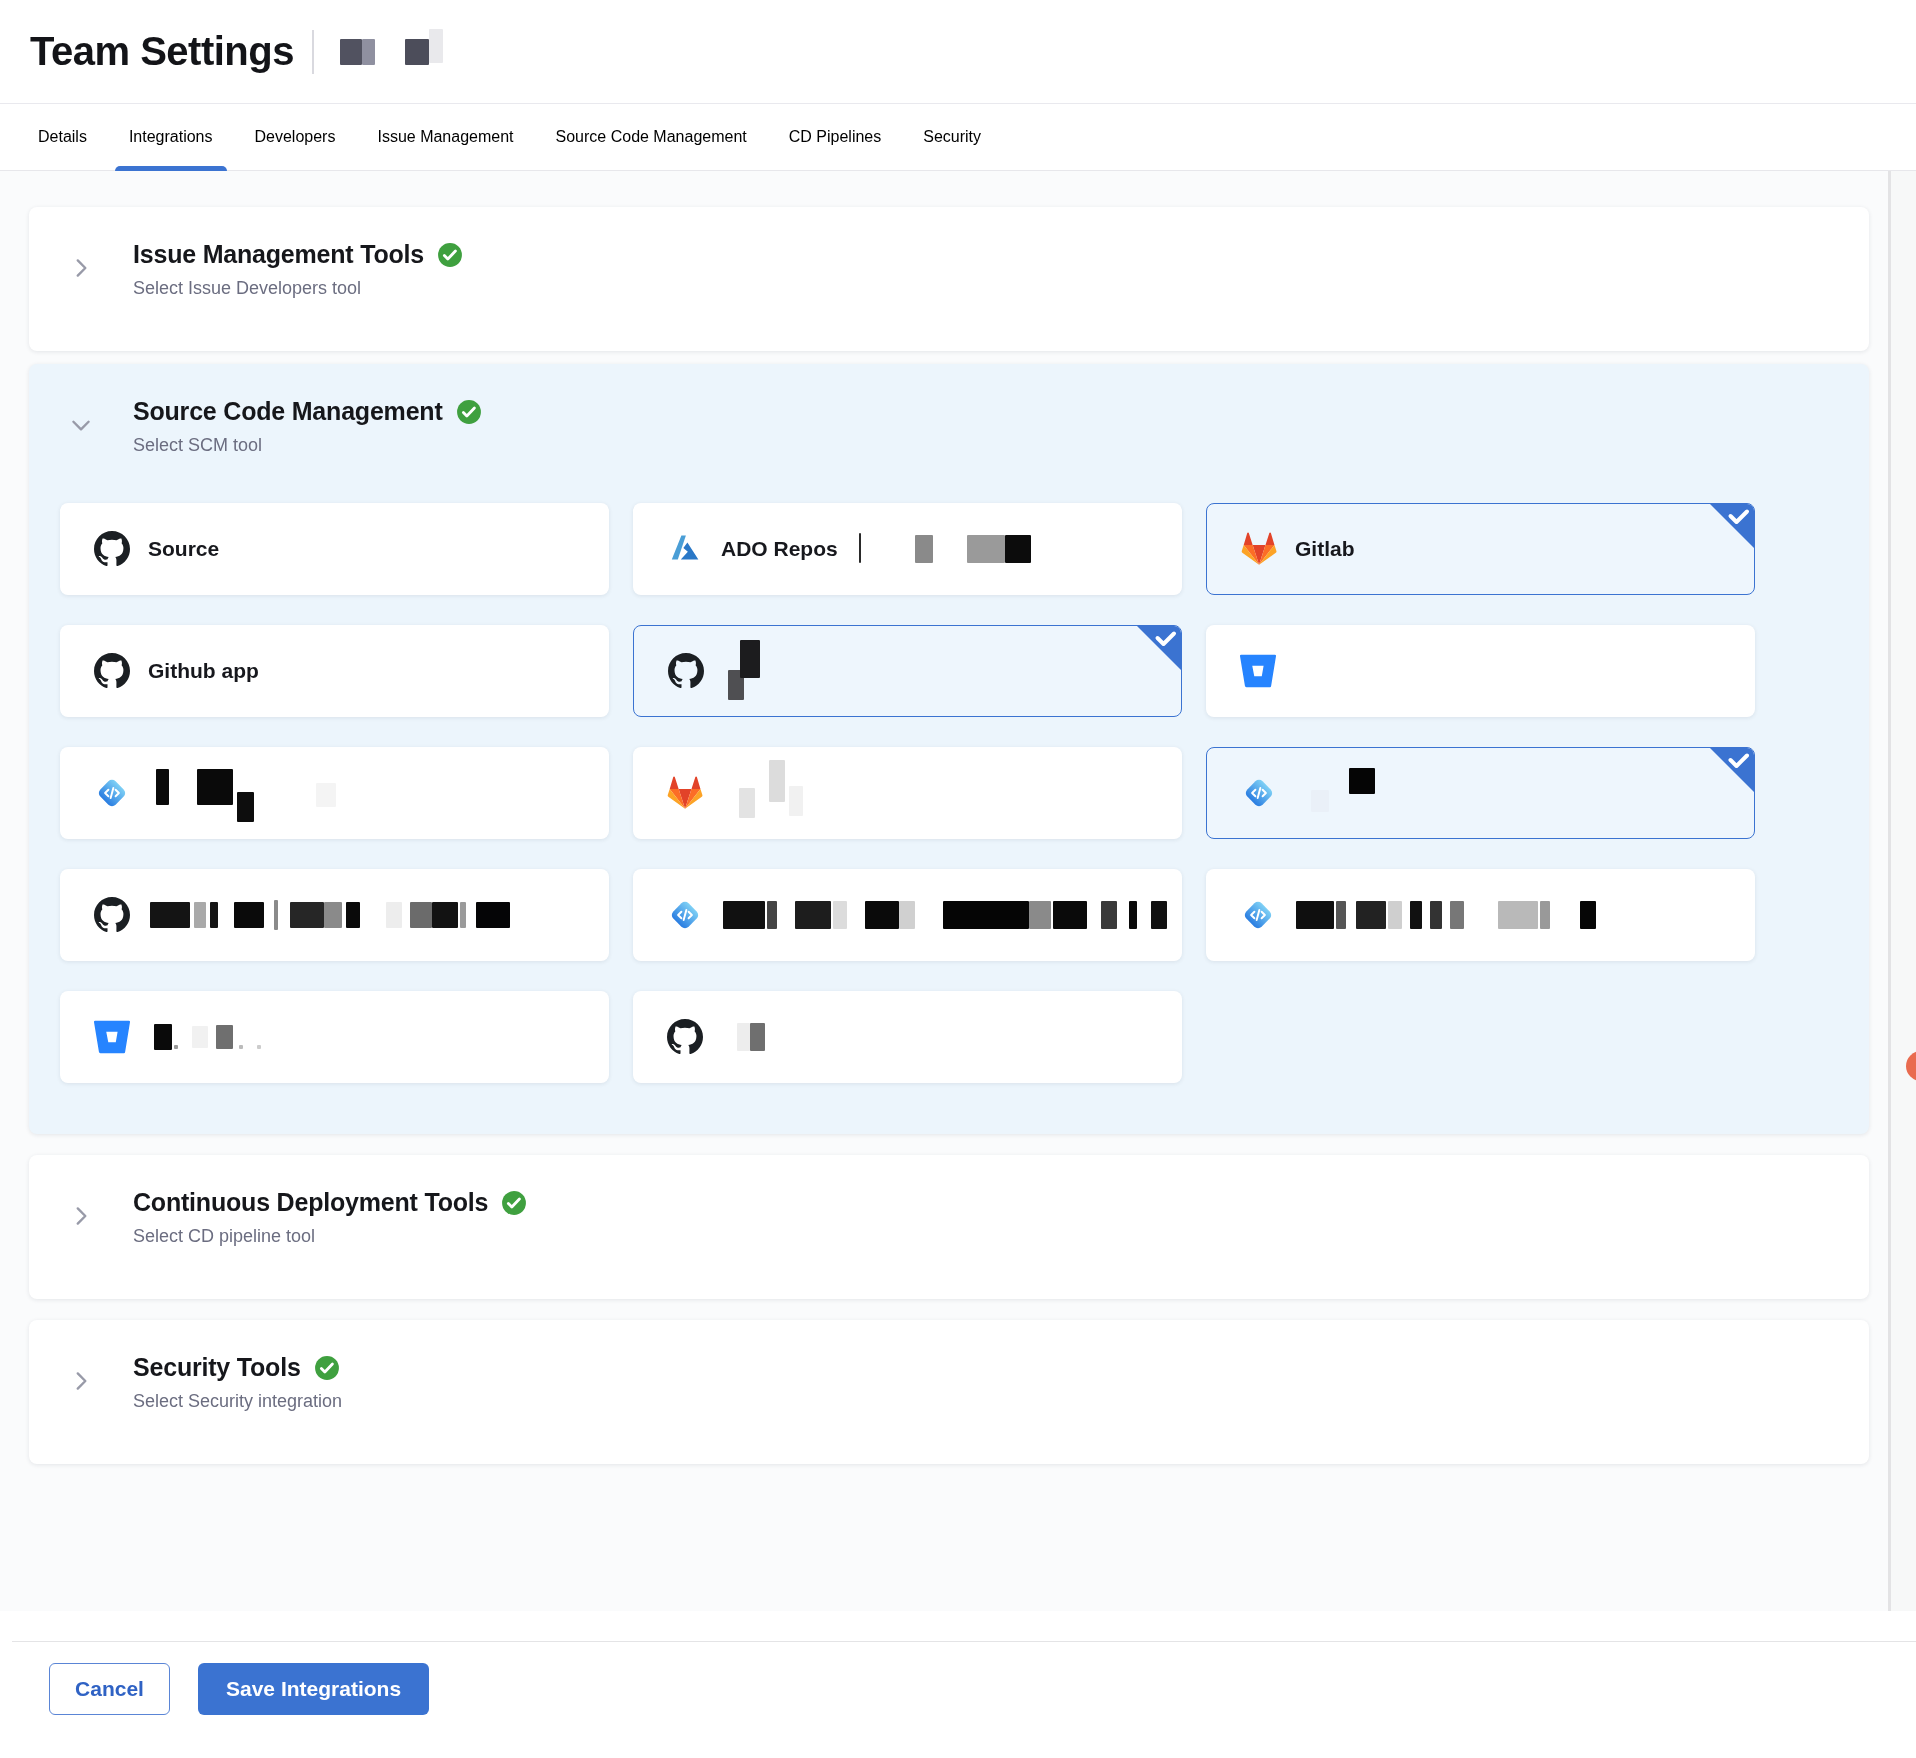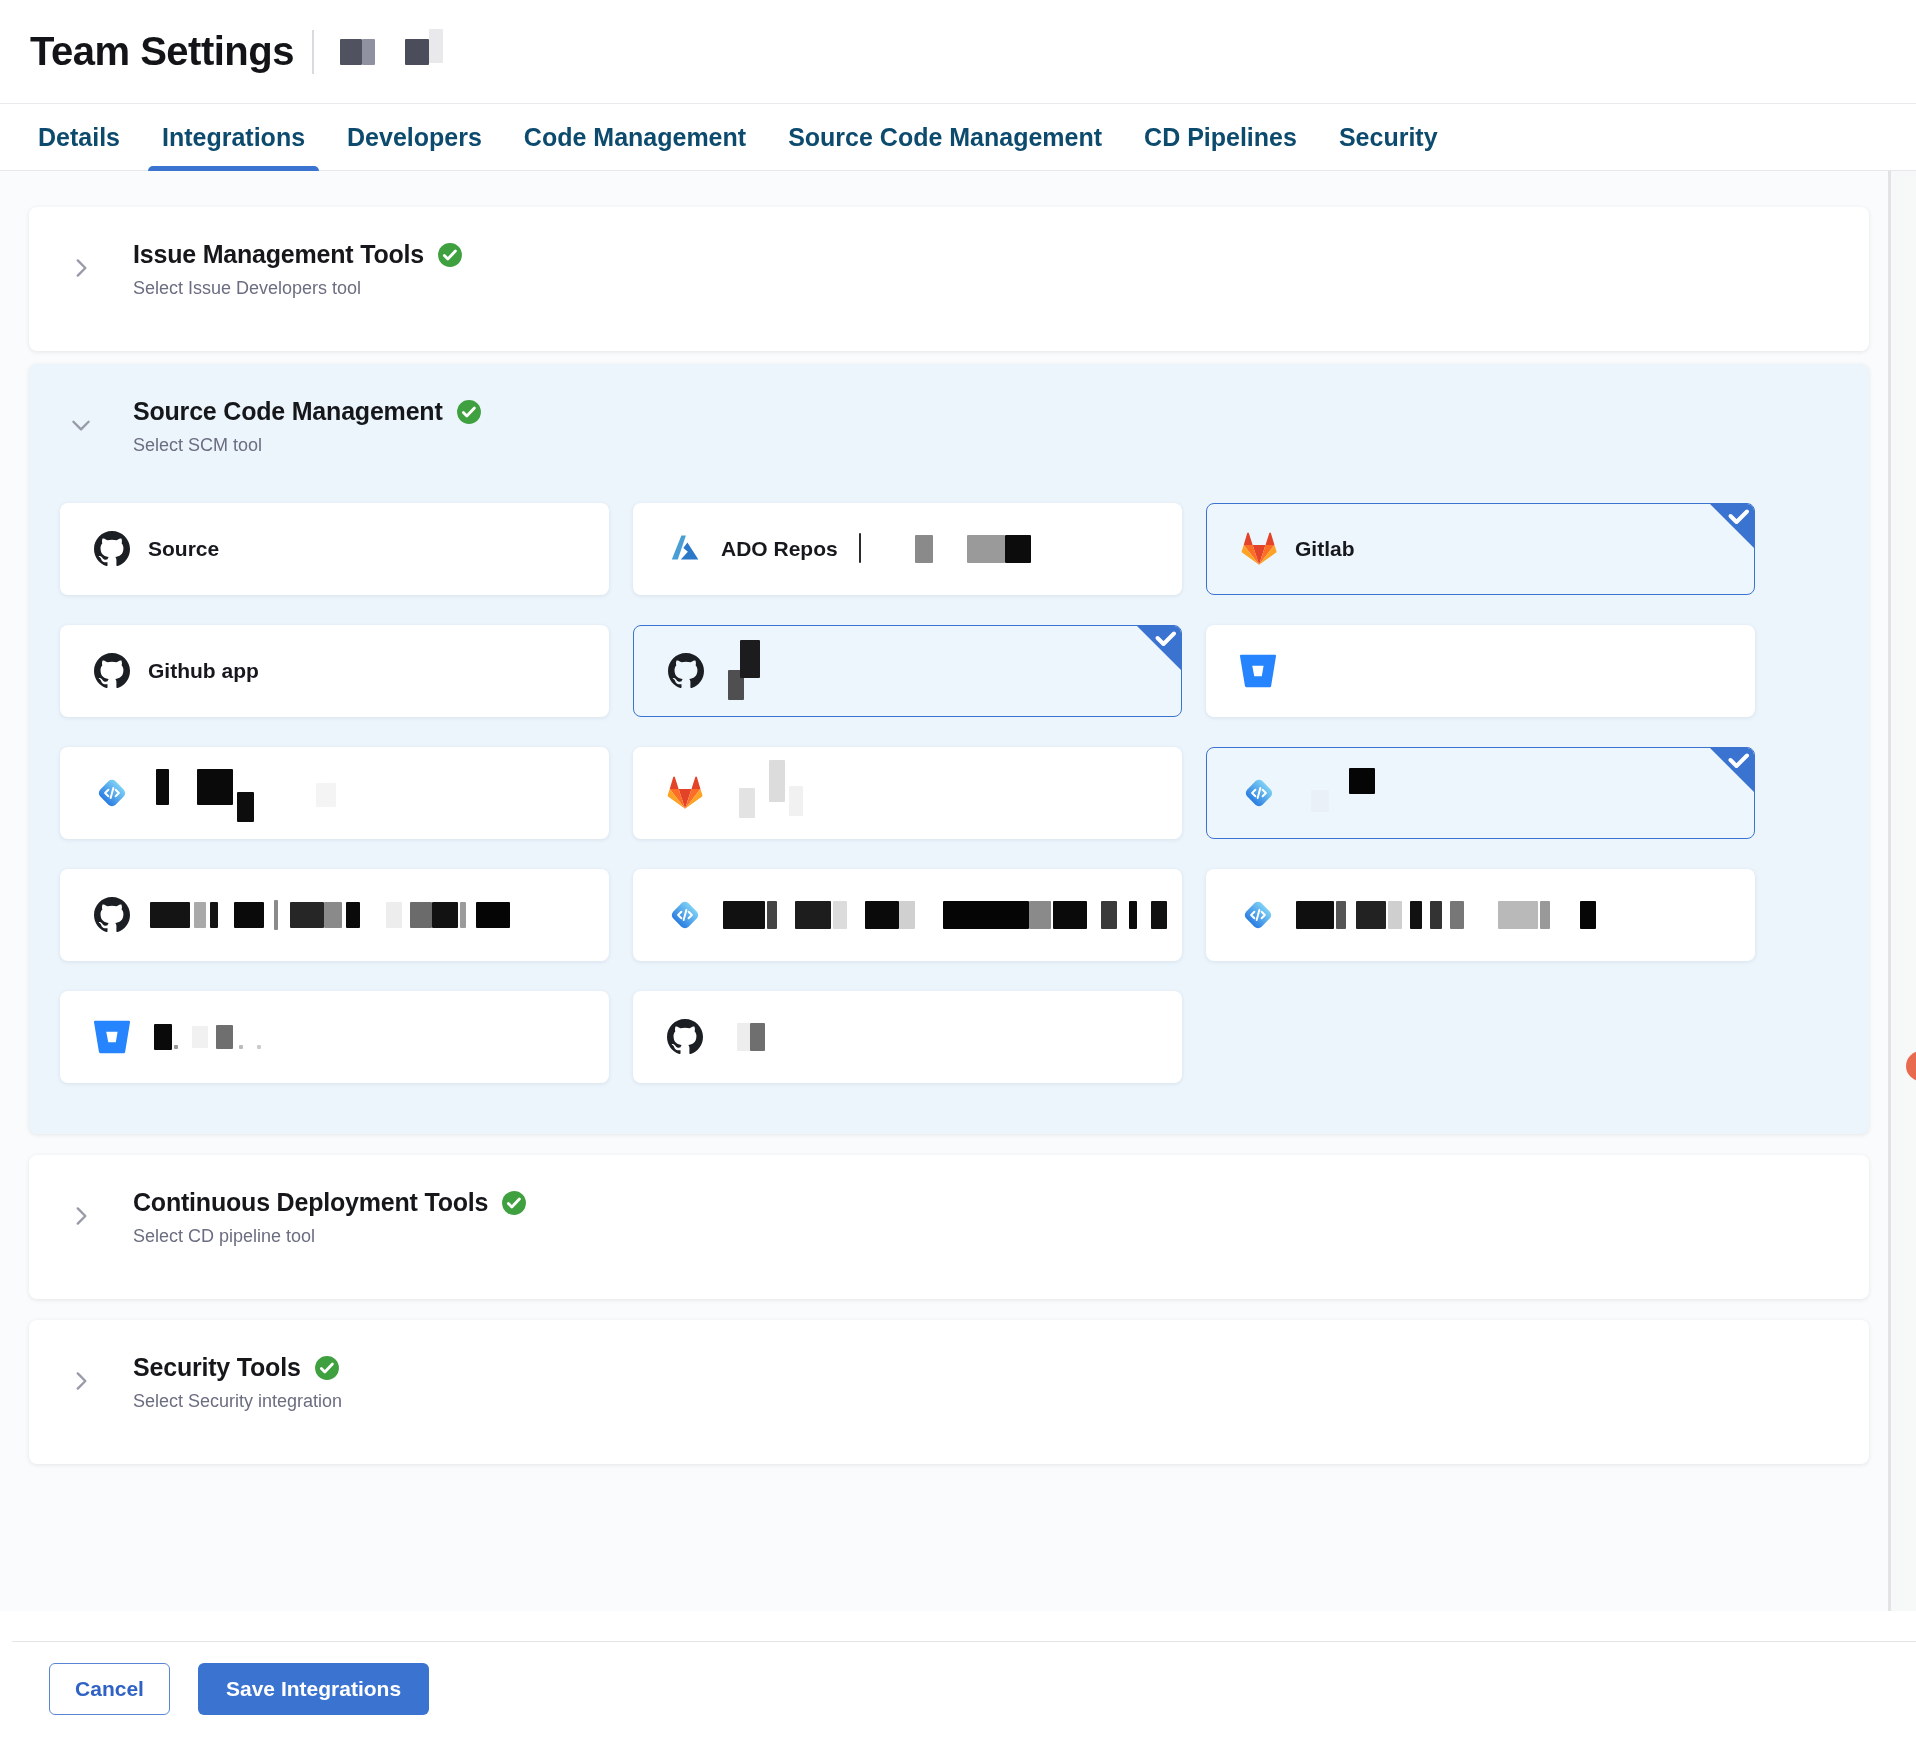--- a/index.html
+++ b/index.html
@@ -9,21 +9,21 @@
   
   .hdr{height:104px;display:flex;align-items:center;padding-left:30px;border-bottom:1px solid #e9e9ee;box-sizing:border-box;}
   .hdr h1{font-size:40px;font-weight:bold;letter-spacing:-.5px;margin:0;color:#131418;}
   .hdr-div{width:2px;height:44px;background:#d9d9df;margin:0 26px 0 18px;}
   .redact{display:inline-flex;align-items:center;}
   .rblock{display:inline-block;border-radius:1px;}
 
   
   .tabs{display:flex;gap:38px;align-items:center;height:67px;padding:0 36px;
         border-bottom:1px solid #e7e7eb;box-sizing:border-box;}
-  .tab{position:relative;font-size:25px;font-weight:700;color:#0c4a6e;height:100%;
+  .tab{position:relative;font-size:16px;font-weight:400;color:#000000;height:100%;
        display:flex;align-items:center;cursor:pointer;background:none;border:none;padding:0 2px;
        font-family:"Liberation Sans",sans-serif;}
   .tab.active::after{content:"";position:absolute;left:-12px;right:-12px;bottom:-1px;height:5px;
        background:#3b73d1;border-radius:6px 6px 0 0;}
 
   
   .content{position:relative;height:1440px;background:#fafbfc;box-sizing:border-box;
            padding:36px 47px 0 29px;}
   .panel{background:#fff;border-radius:8px;box-shadow:0 1px 4px rgba(25,35,60,.10);
          min-height:144px;box-sizing:border-box;margin-bottom:21px;}
@@ -78,21 +78,21 @@
         <span class="rblock" style="width: 13px; height: 26px; background: rgb(143, 144, 160); margin-left: 0px; transform: translateY(0px);"></span>
         <span class="rblock" style="width: 24px; height: 26px; background: rgb(76, 77, 90); margin-left: 30px; transform: translateY(0px);"></span>
         <span class="rblock" style="width: 14px; height: 34px; background: rgb(233, 233, 236); margin-left: 0px; transform: translateY(-6px);"></span>
       </span>
   </div>
 
   <nav class="tabs" id="tab-bar">
       <button class="tab">Details</button>
       <button class="tab active">Integrations</button>
       <button class="tab">Developers</button>
-      <button class="tab">Code Management</button>
+      <button class="tab">Issue Management</button>
       <button class="tab">Source Code Management</button>
       <button class="tab">CD Pipelines</button>
       <button class="tab">Security</button>
     </nav>
 
   <main class="content">
 
     <section class="panel first">
       <div class="panel-head">
         <button class="chev">

